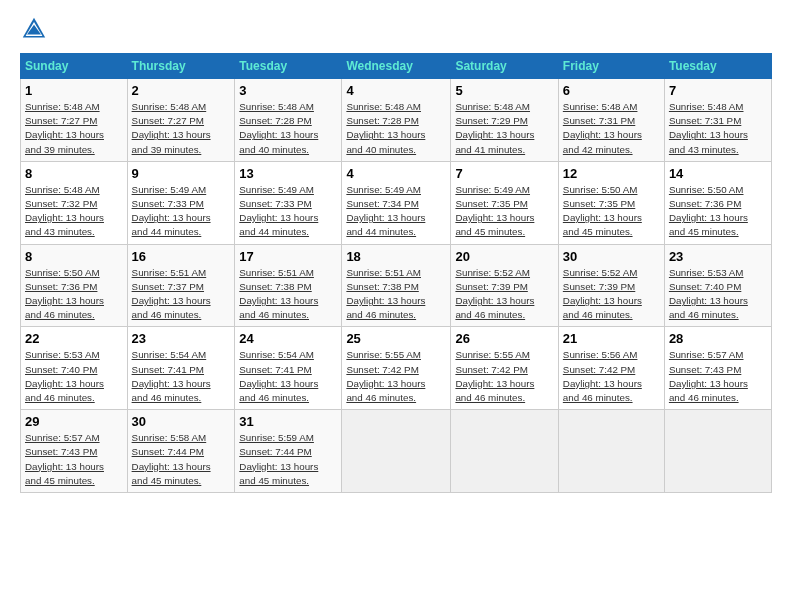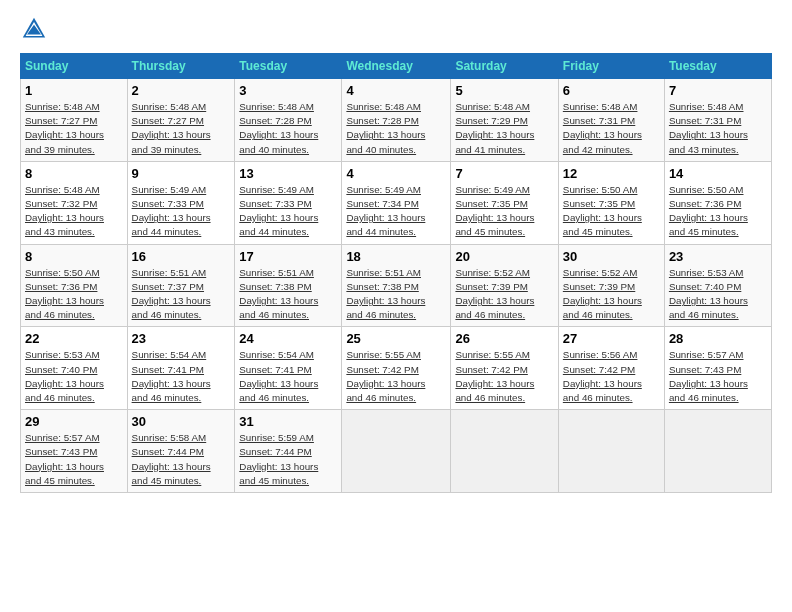--- a/index.html
+++ b/index.html
@@ -357,21 +357,21 @@
           <td>
         <span class="day-num">26</span>
         <div class="day-info">
           Sunrise: 5:55 AM<br>
           Sunset: 7:42 PM<br>
           Daylight: 13 hours<br>
           and 46 minutes.
         </div>
       </td>
           <td>
-        <span class="day-num">27</span>
+        <span class="day-num">21</span>
         <div class="day-info">
           Sunrise: 5:56 AM<br>
           Sunset: 7:42 PM<br>
           Daylight: 13 hours<br>
           and 46 minutes.
         </div>
       </td>
           <td>
         <span class="day-num">28</span>
         <div class="day-info">

